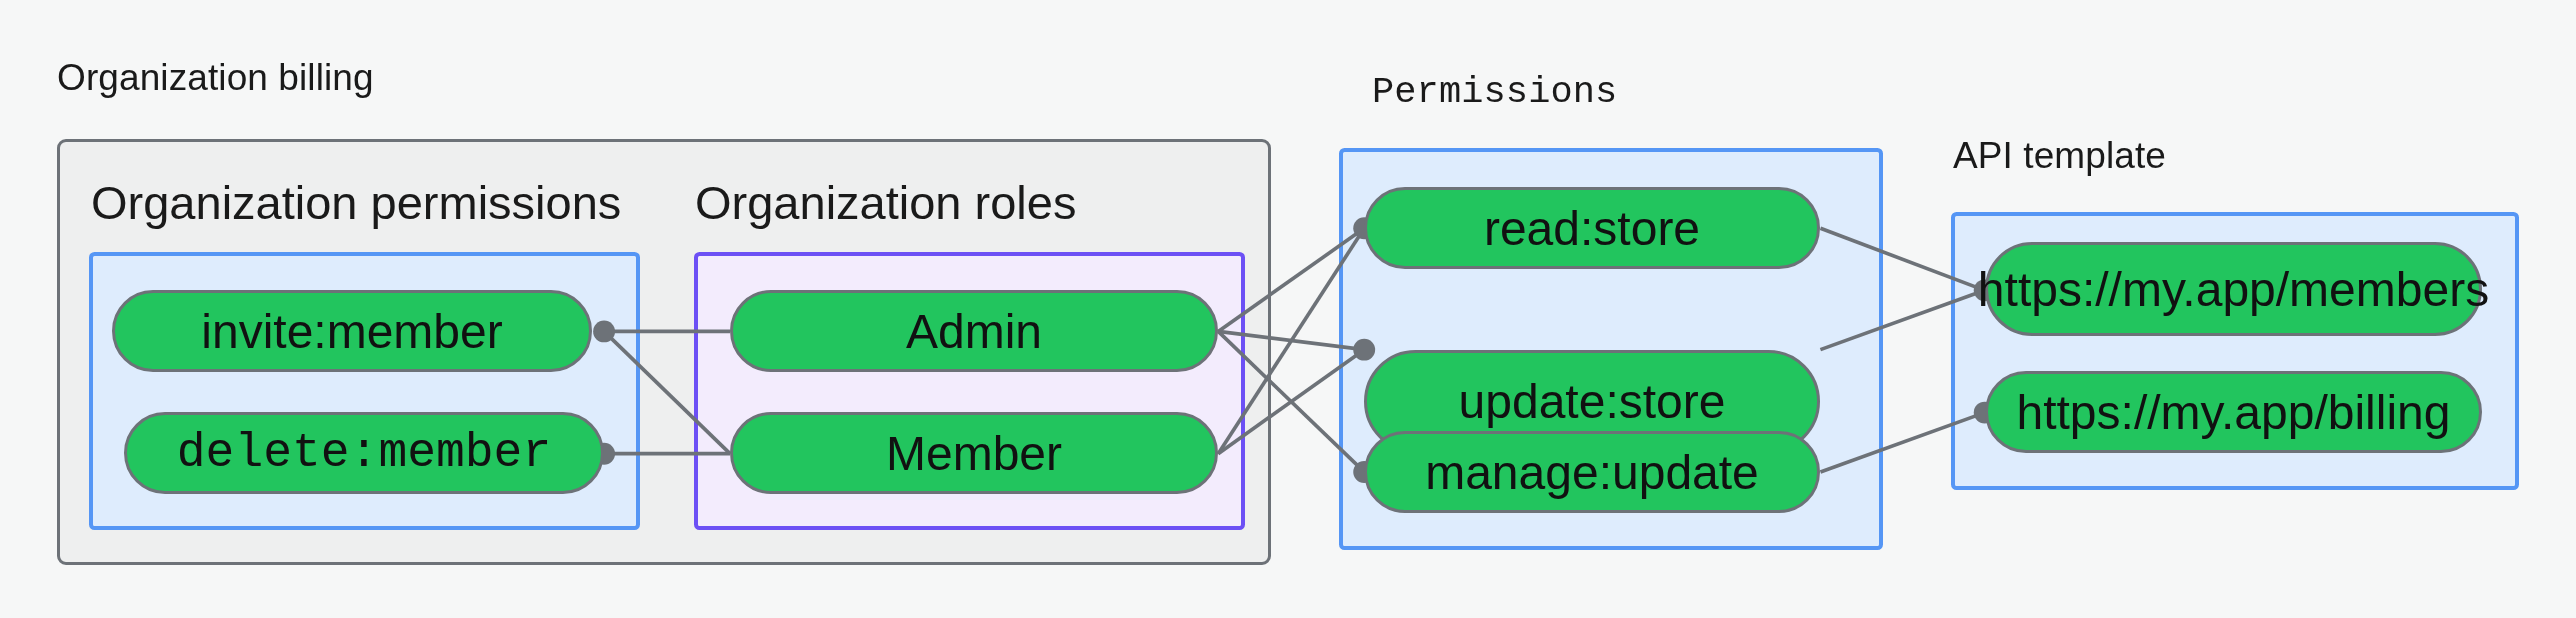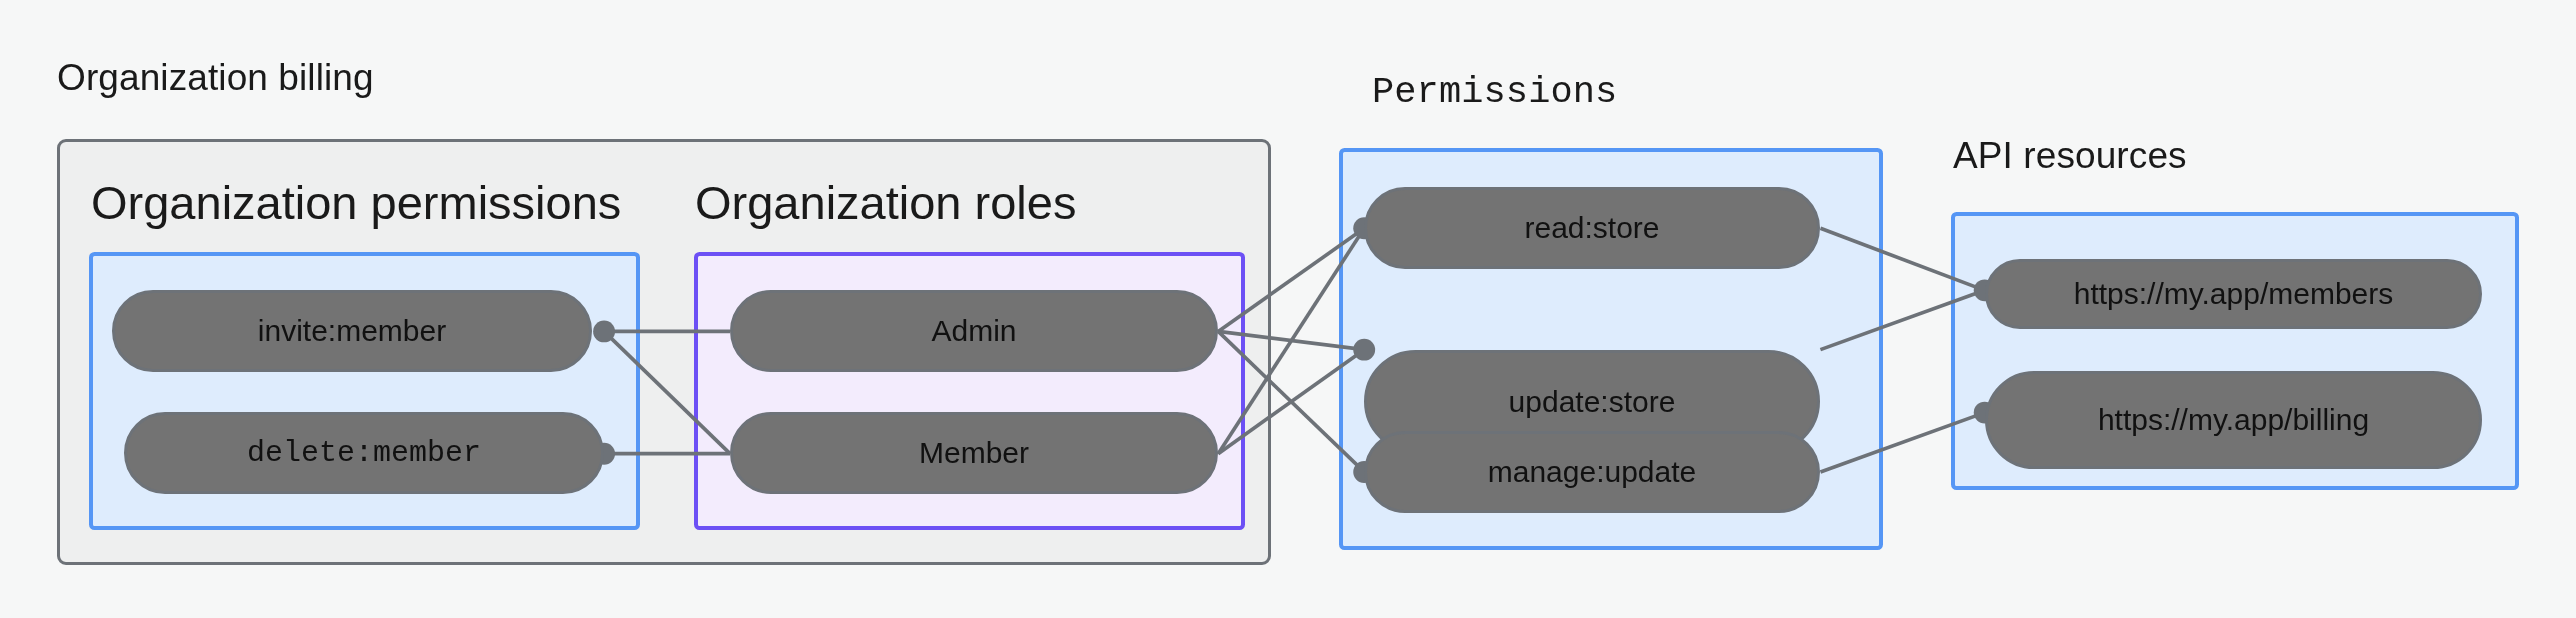--- a/index.html
+++ b/index.html
@@ -54,29 +54,29 @@
     position: absolute;
     background: #f3ecfd;
     border: 4.6px solid #6c50f5;
     border-radius: 5.5px;
     box-sizing: border-box;
   }
 
   
   .pill {
     position: absolute;
-    background: #737373;
+    background: #22c55e;
     border: 3.7px solid #6d7278;
     border-radius: 912px;
     box-sizing: border-box;
     display: flex;
     align-items: center;
     justify-content: center;
     color: #111111;
-    font-size: 30px;
+    font-size: 48px;
     white-space: nowrap;
     z-index: 3;
   }
 
   
   #edges {
     position: absolute;
     left: 0;
     top: 0;
     width: 2576px;
@@ -145,22 +145,22 @@
   <div class="group-title" style="left:1372px; top:71px;font-family:Liberation Mono, monospace;">Permissions</div>
 
   <div class="blue-box" style="left:1339px; top:148px; width:544px; height:402px;"></div>
 
   <div class="pill" style="left:1364px; top:187px; width:456px; height:82px;">read:store</div>
 
   <div class="pill" style="left:1364px; top:308px; width:456px; height:103px;margin-top:42px;">update:store</div>
 
   <div class="pill" style="left:1364px; top:431px; width:456px; height:82px;">manage:update</div>
 
-  <div class="group-title" style="left:1953px; top:135px;">API resources</div>
+  <div class="group-title" style="left:1953px; top:135px;">API template</div>
 
   <div class="blue-box" style="left:1951px; top:212px; width:568px; height:278px;"></div>
 
-  <div class="pill" style="left:1985px; top:259px; width:497px; height:70px;">https://my.app/members</div>
+  <div class="pill" style="left:1985px; top:242px; width:497px; height:94px;">https://my.app/members</div>
 
-  <div class="pill" style="left:1985px; top:371px; width:497px; height:98px;">https://my.app/billing</div>
+  <div class="pill" style="left:1985px; top:371px; width:497px; height:82px;">https://my.app/billing</div>
 
 </div>
 
 
 </body></html>

